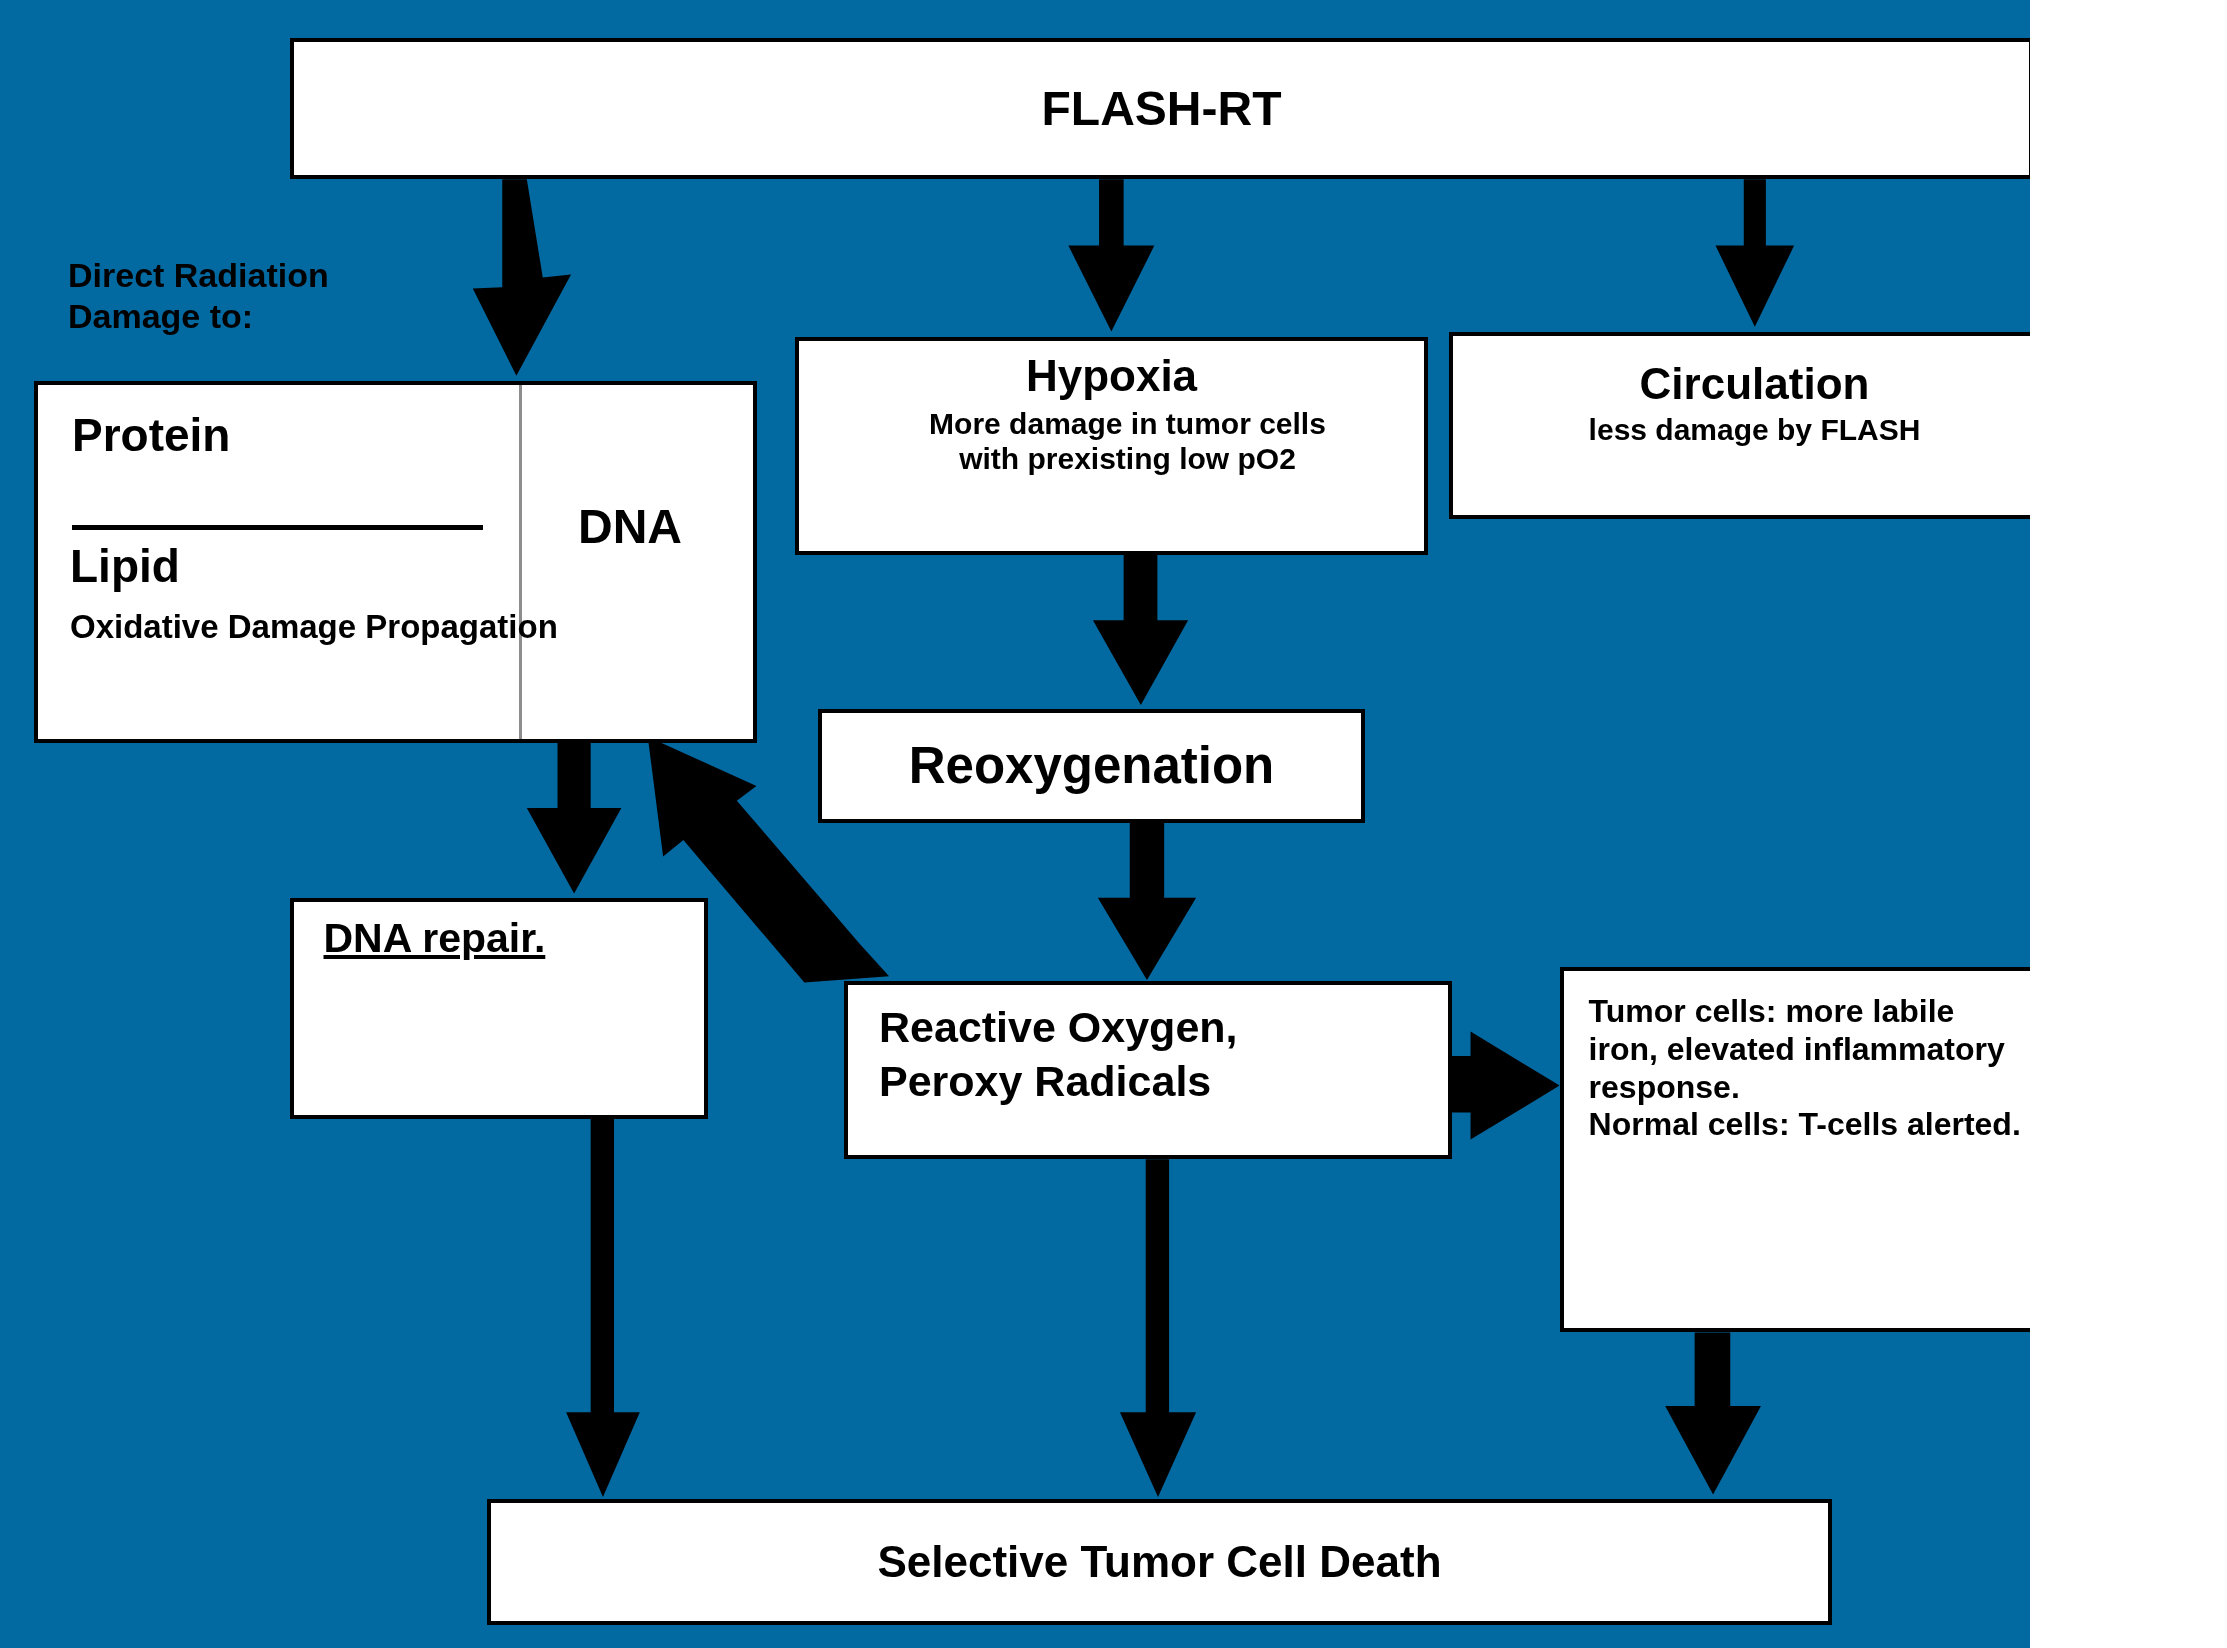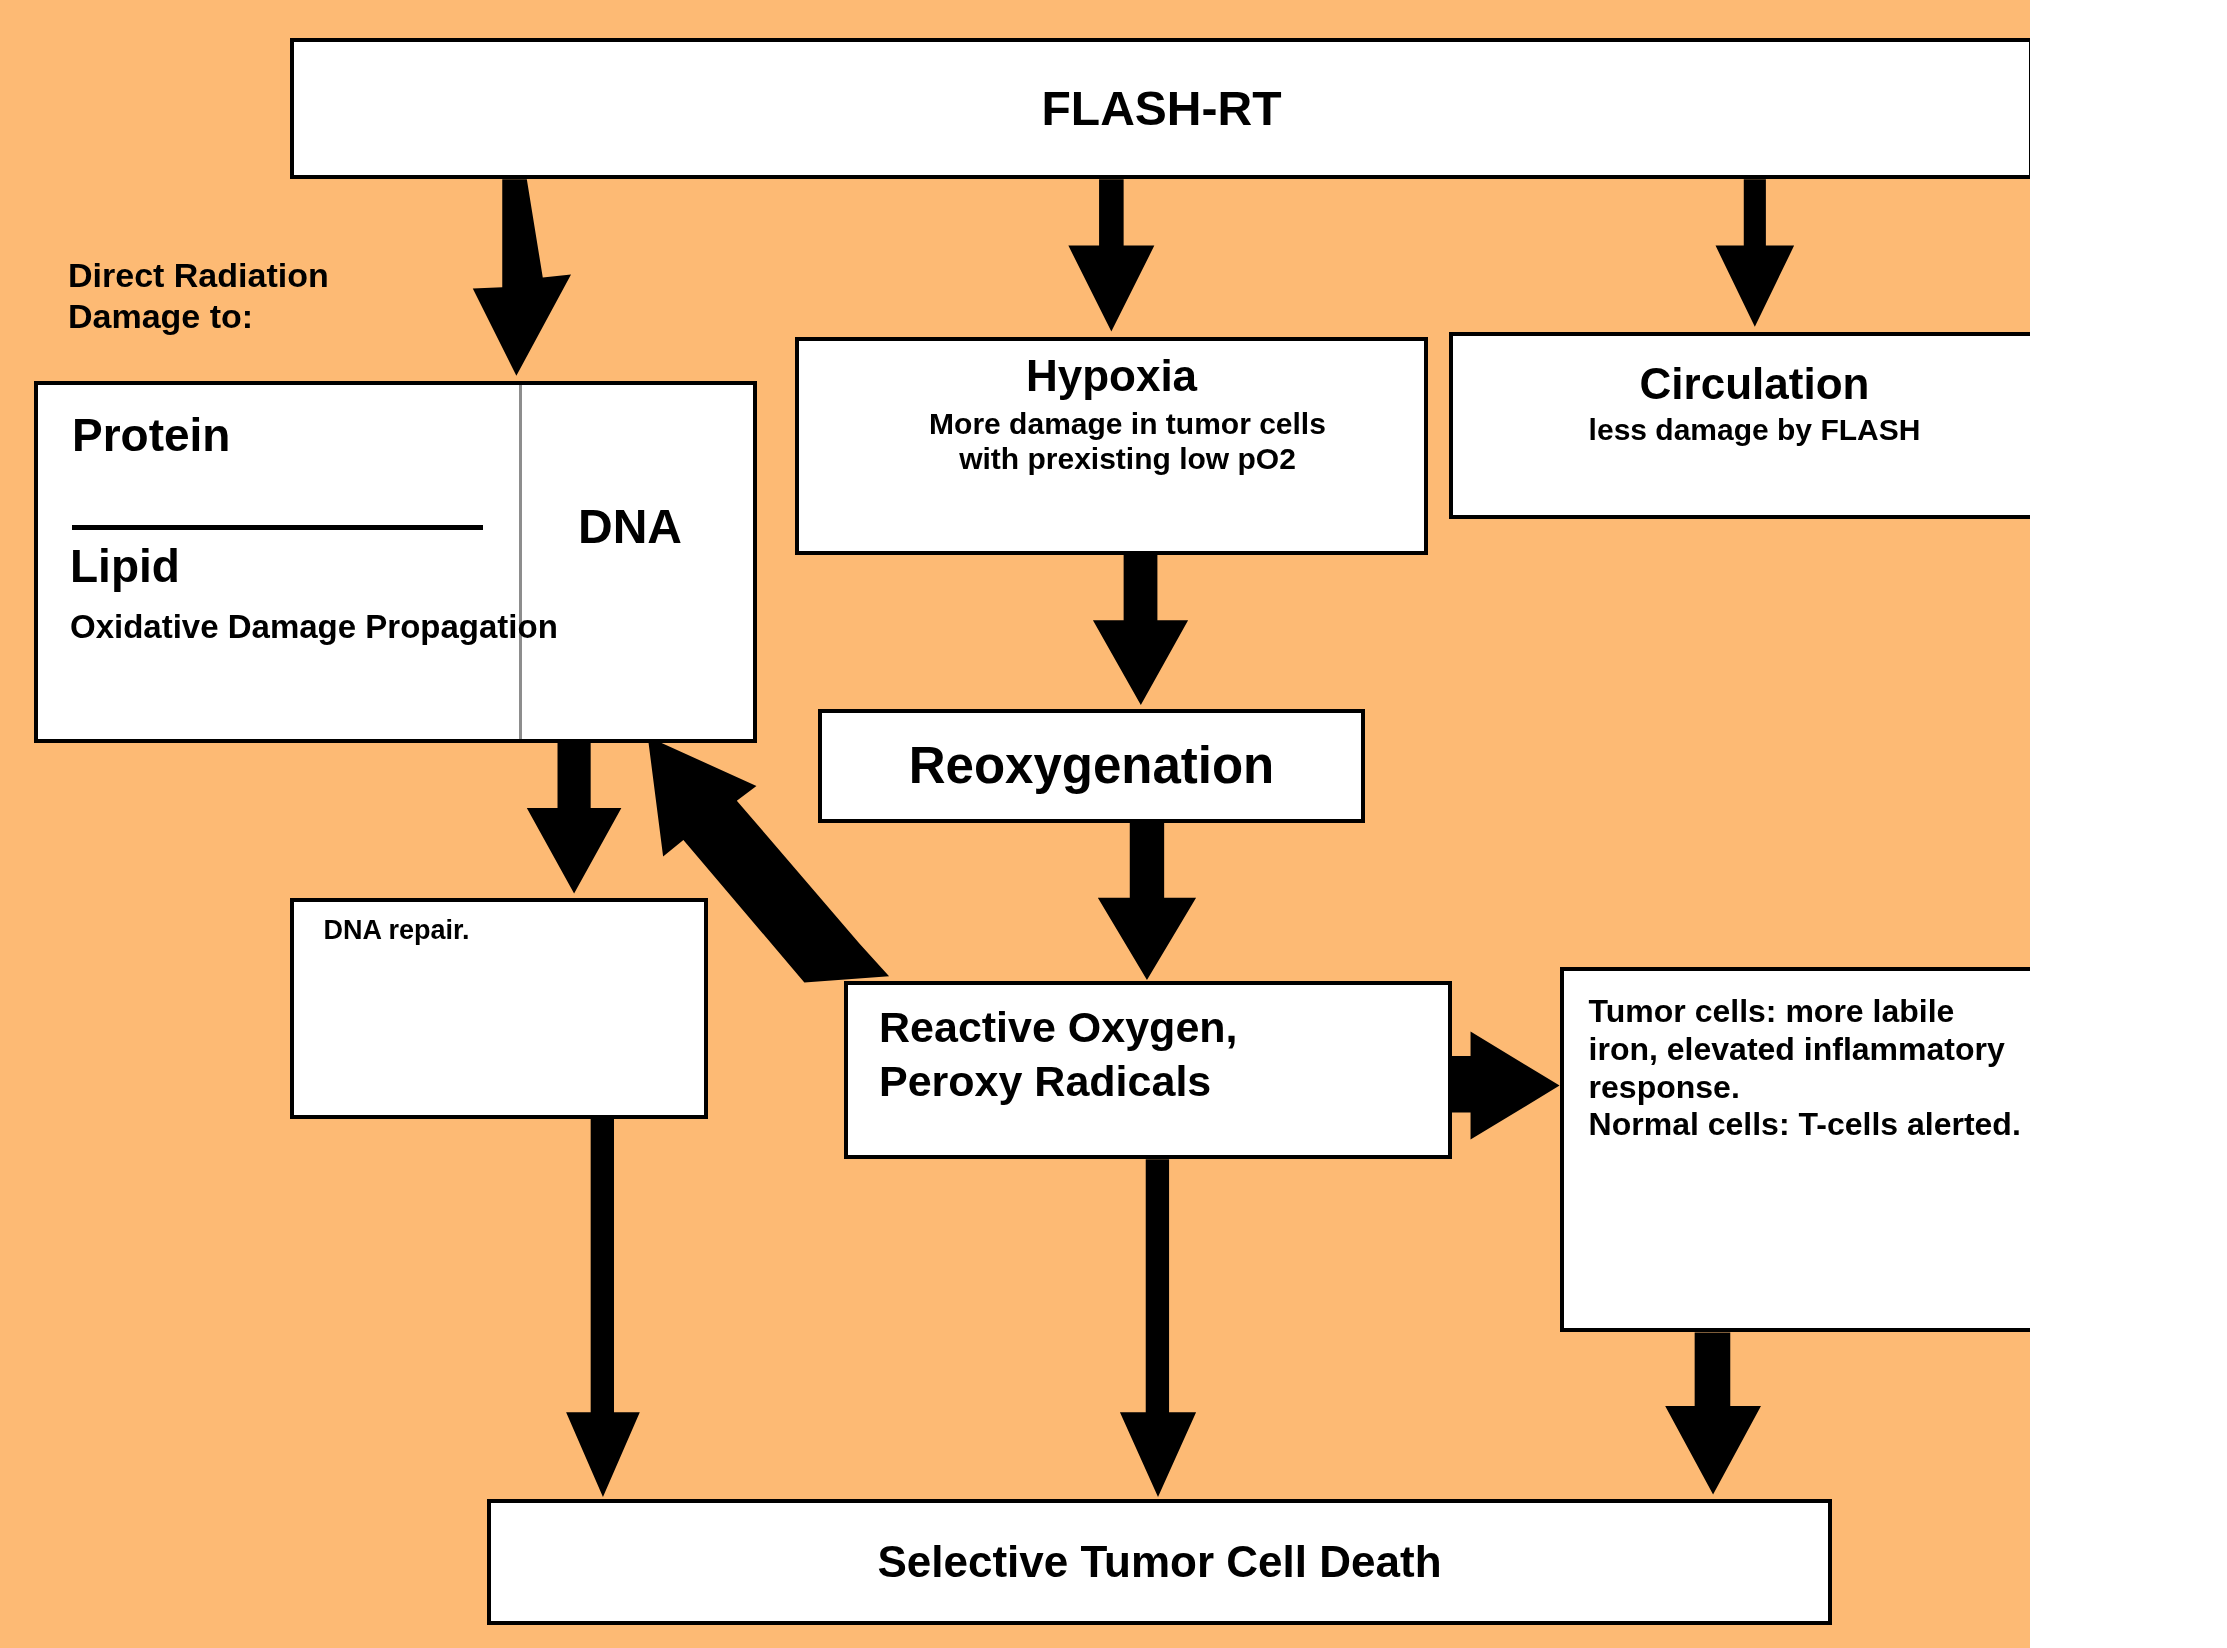--- a/index.html
+++ b/index.html
@@ -9,21 +9,21 @@
     background: #ffffff;
   }
   body {
     font-family: "Liberation Sans", sans-serif;
     color: #000000;
   }
   #stage {
     position: relative;
     width: 2030px;
     height: 1648px;
-    background: #fdba74;
+    background: #0369a1;
     overflow: hidden;
   }
   .box {
     position: absolute;
     box-sizing: border-box;
     border: 4.3px solid #000000;
     background: #ffffff;
     display: flex;
     flex-direction: column;
     align-items: center;
@@ -106,21 +106,21 @@
     justify-content: center;
   }
   #box-reox .title { font-size: 51px; }
 
   #box-dnarepair {
     left: 290px; top: 898px; width: 418px; height: 221px;
     align-items: flex-start;
     padding: 13.5px 0 0 29.5px;
     text-align: left;
   }
-  #box-dnarepair .title { font-size: 27px; }
+  #box-dnarepair .title { font-size: 41px; text-decoration: underline; }
   #box-dnarepair .sub { font-size: 31px; margin-top: 6.1px; text-align: left; }
 
   #box-ros {
     left: 844px; top: 981px; width: 608px; height: 178px;
     align-items: flex-start;
     padding: 16px 0 0 31px;
     text-align: left;
   }
   #box-ros .title { font-size: 43px; line-height: 1.25; }
 

